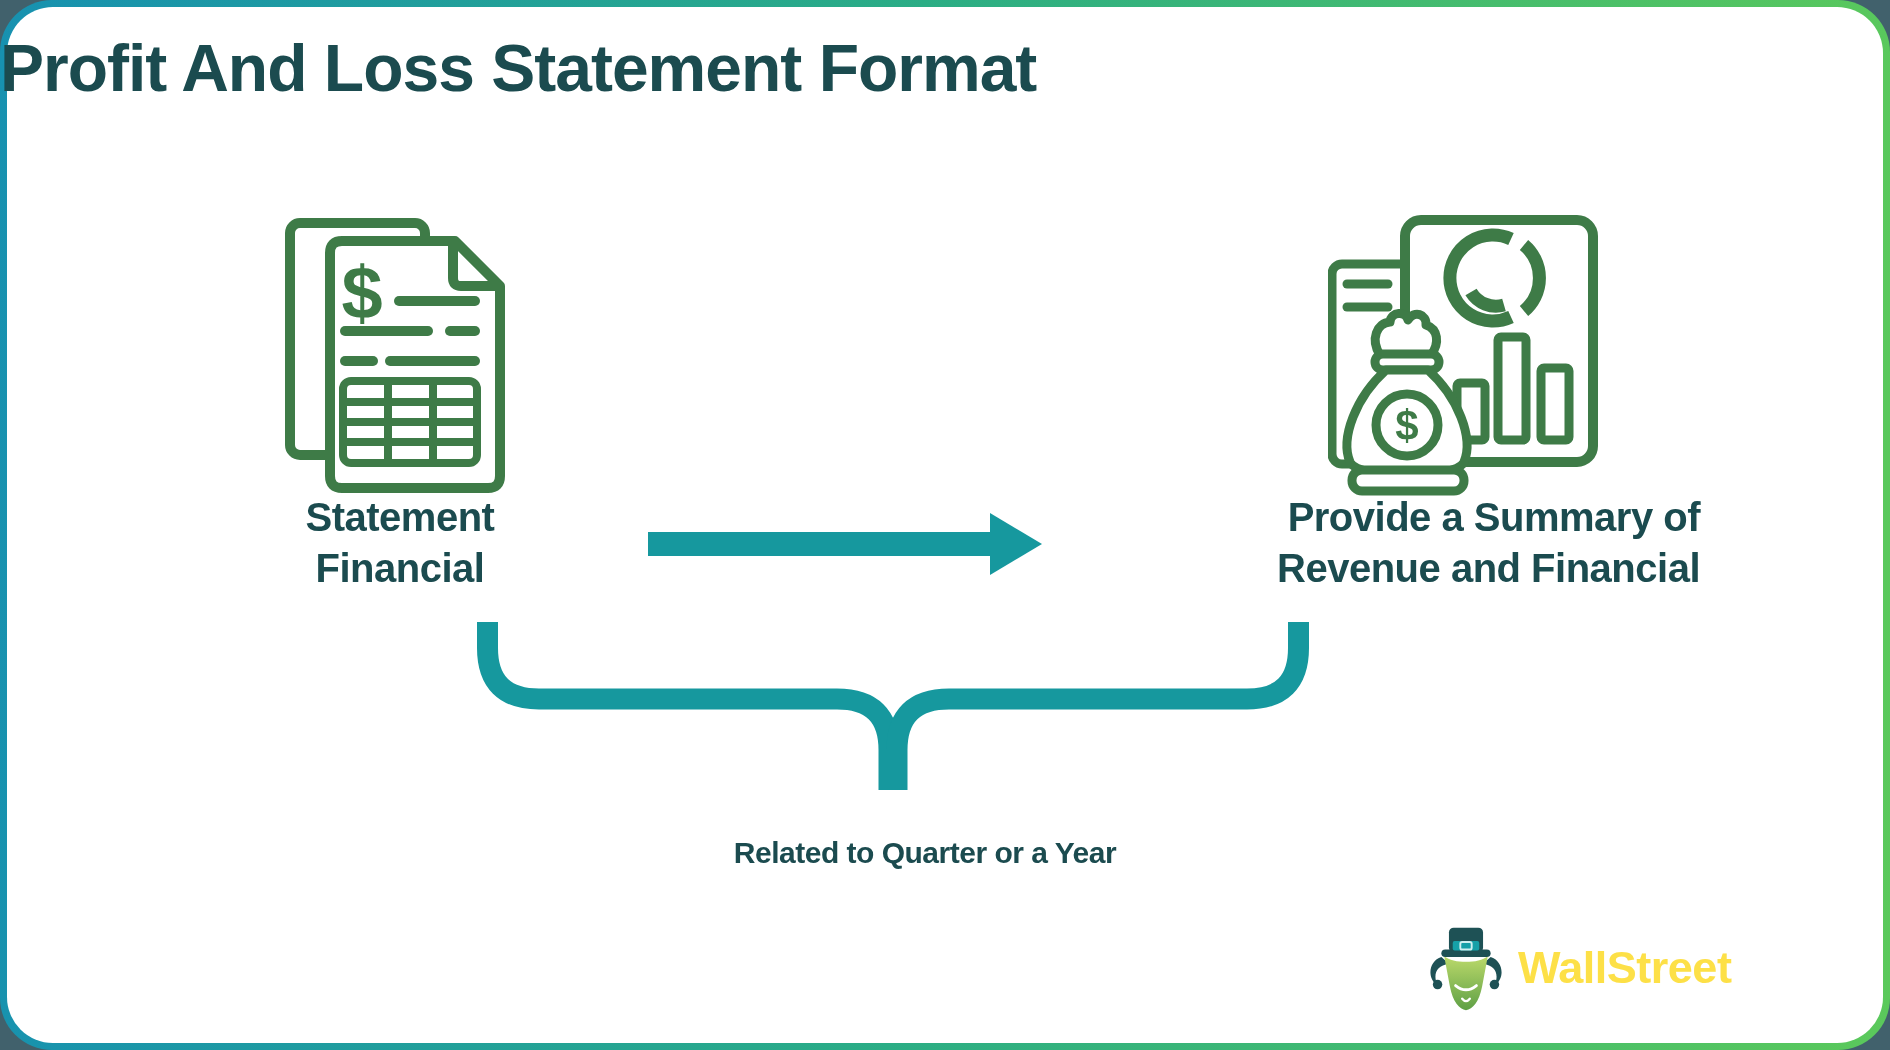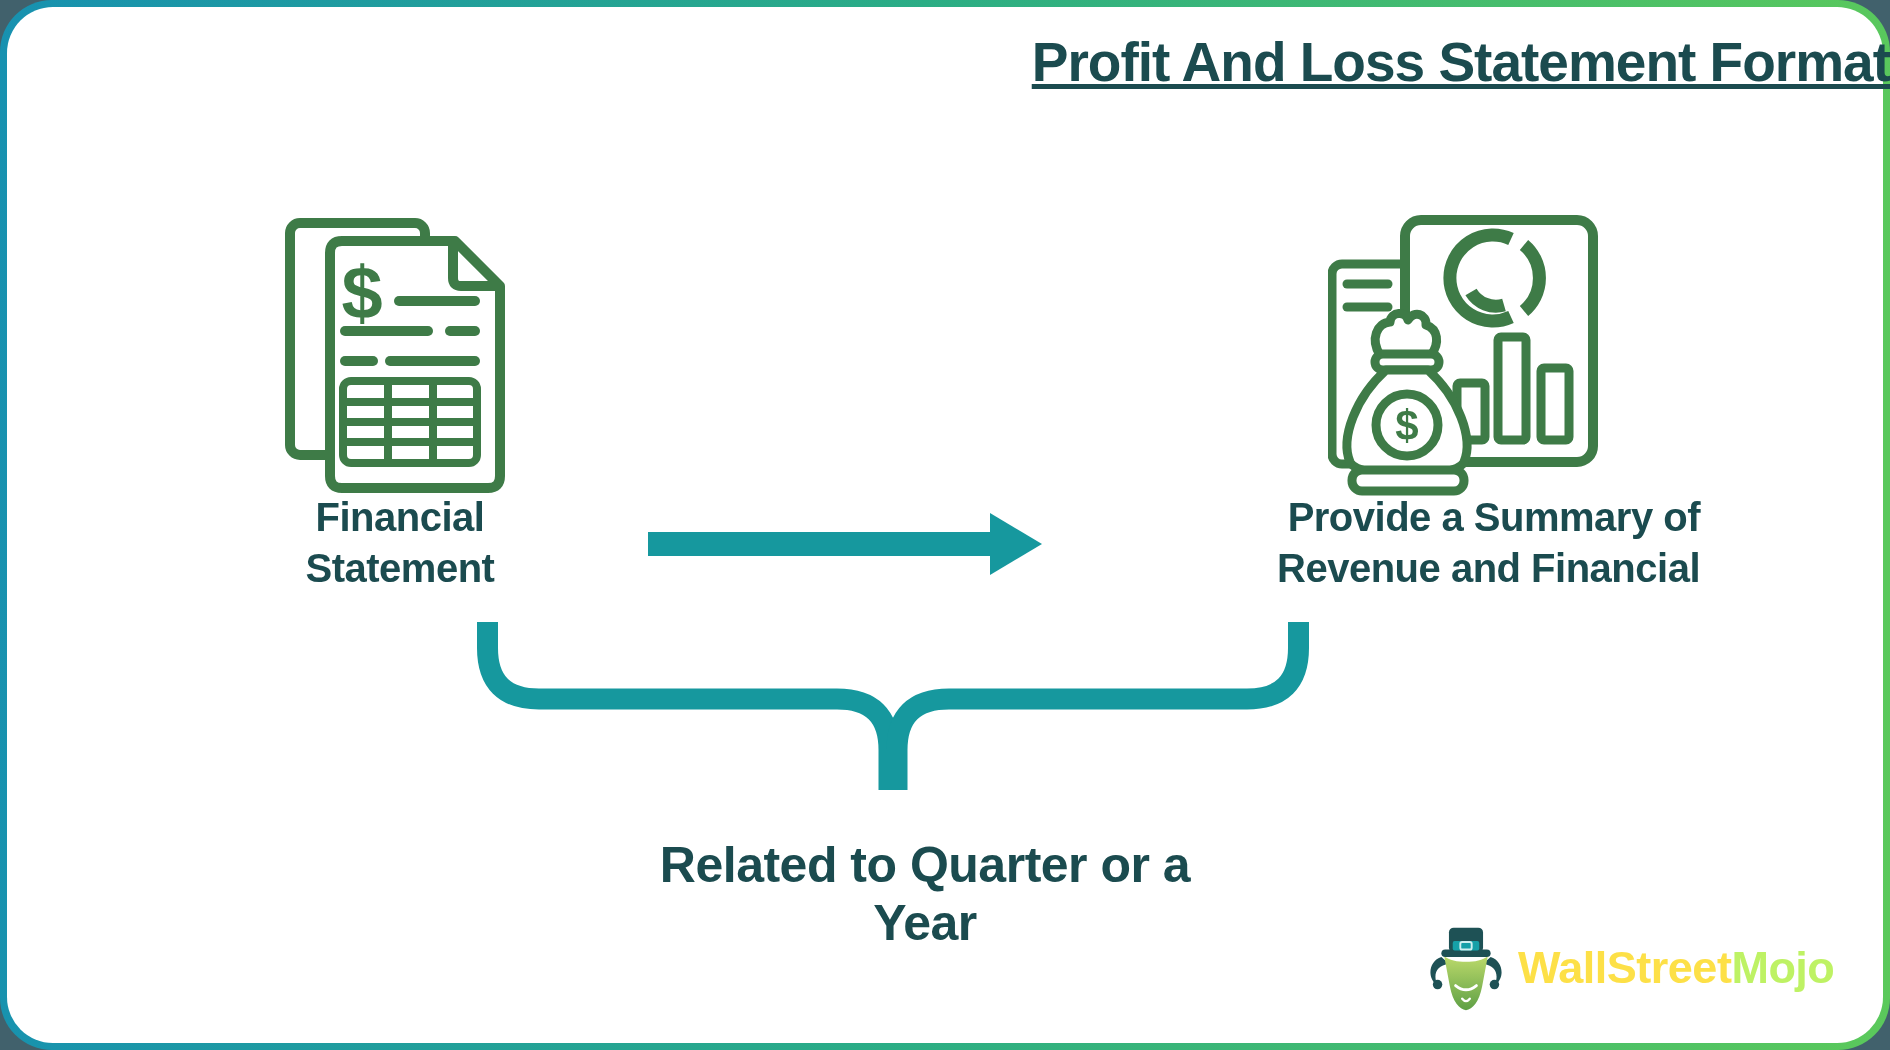--- a/index.html
+++ b/index.html
@@ -11,54 +11,54 @@
   .canvas{position:relative;width:1890px;height:1050px;}
   .frame{
     position:absolute;inset:0;border-radius:52px;
     background:linear-gradient(92deg,#1791B0 0%,#2BAD85 48%,#5BC95B 100%);
   }
   .card{
     position:absolute;inset:7px;border-radius:46px;background:#FFFFFF;
   }
   .title{
     position:absolute;top:30px;left:0;right:0;
-    text-align:right;font-size:55px;font-weight:700;
-    color:#1B4B4F;letter-spacing:-1px;text-decoration:underline;
+    text-align:left;font-size:66px;font-weight:700;
+    color:#1B4B4F;letter-spacing:-1px;
   }
   .node-label{
     position:absolute;text-align:center;
     font-size:40px;font-weight:700;color:#1B4B4F;line-height:1.27;
     letter-spacing:-0.5px;
   }
   .label-left{left:250px;top:492px;width:300px;}
   .label-right{left:1190px;top:492px;width:510px;text-align:right;}
   .label-caption{
     position:absolute;left:620px;top:836px;width:610px;
-    text-align:center;font-size:50px;font-weight:700;color:#1B4B4F;
+    text-align:center;font-size:30px;font-weight:700;color:#1B4B4F;
     letter-spacing:-0.5px;
   }
   .icon-left{position:absolute;left:285px;top:218px;width:225px;height:285px;}
   .icon-right{position:absolute;left:1328px;top:212px;width:270px;height:300px;}
   .arrow-shaft{
     position:absolute;left:648px;top:532px;width:342px;height:24px;
     background:#16989E;
   }
   .arrow-head{
     position:absolute;left:990px;top:513px;width:0;height:0;
     border-top:31px solid transparent;border-bottom:31px solid transparent;
     border-left:52px solid #16989E;
   }
   .brace{position:absolute;left:477px;top:620px;width:832px;height:172px;}
   .logo{
     position:absolute;left:1428px;top:922px;height:92px;
     display:flex;align-items:center;gap:14px;
   }
   .logo-text{font-size:45px;font-weight:700;letter-spacing:-0.5px;white-space:nowrap;}
   .logo-text .p1{color:#fde047;text-align:center;}
-  .logo-text .p2{color:#bef264;}
+  .logo-text .p2{color:#ffffff;font-family:Liberation Serif, serif;}
   svg{display:block;}
 </style>
 </head>
 <body>
 
 <div class="canvas">
   <div class="frame"></div>
   <div class="card"></div>
 
   <div class="title">Profit And Loss Statement Format</div>
@@ -81,22 +81,22 @@
       <rect x="58" y="163" width="134" height="82" rx="8"></rect>
       <line x1="103" y1="163" x2="103" y2="245"></line>
       <line x1="148" y1="163" x2="148" y2="245"></line>
       <line x1="58" y1="184" x2="192" y2="184"></line>
       <line x1="58" y1="204" x2="192" y2="204"></line>
       <line x1="58" y1="224" x2="192" y2="224"></line>
     </g>
   </svg>
 
   <div class="node-label label-left">
+    <span style="display:block">Statement</span>
     <span style="display:block">Financial</span>
-    <span style="display:block">Statement</span>
   </div>
 
   <div class="arrow-shaft"></div>
   <div class="arrow-head"></div>
 
   <svg class="icon-right" viewBox="0 0 270 300">
     <g fill="#ffffff" stroke="#3E7B47" stroke-width="9" stroke-linejoin="round">
       <rect x="4" y="52" width="90" height="200" rx="10"></rect>
     </g>
     <g stroke="#3E7B47" stroke-width="9" stroke-linecap="round">

